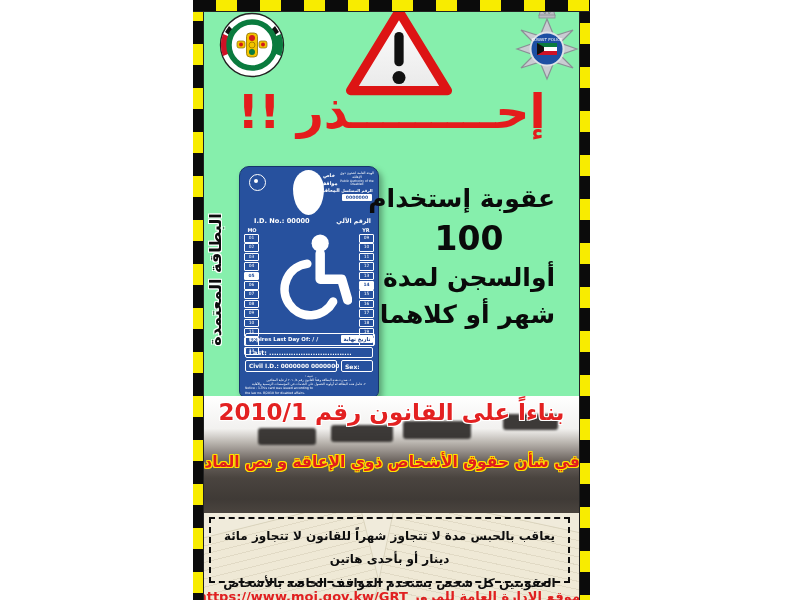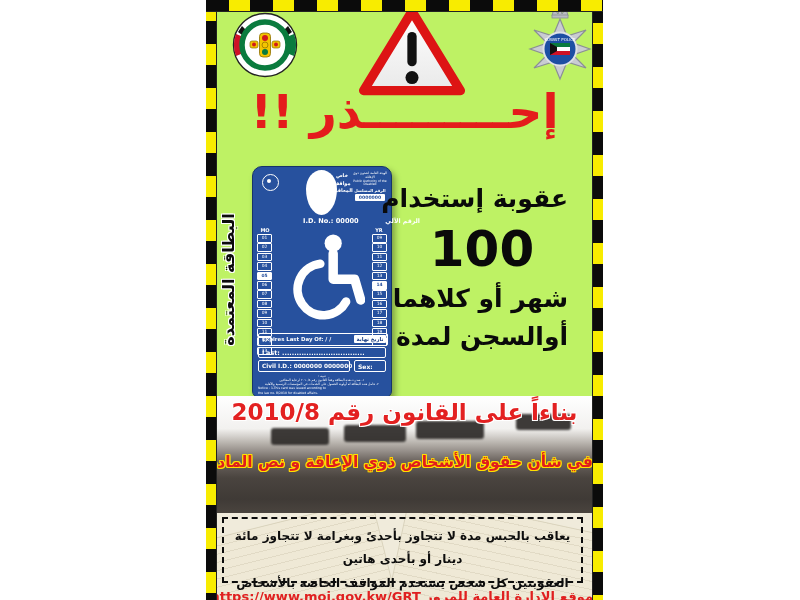--- a/index.html
+++ b/index.html
@@ -1,18 +1,18 @@
 <!DOCTYPE html>
 <html lang="ar"><head>
 <meta charset="utf-8">
 <style>
   html,body{margin:0;padding:0;}
   body{width:800px;height:600px;background:#ffffff;overflow:hidden;position:relative;
        font-family:"DejaVu Sans",sans-serif;}
-  .poster{position:absolute;left:206px;top:0;width:397px;height:600px;background:#bef264;overflow:hidden;}
+  .poster{position:absolute;left:193px;top:0;width:397px;height:600px;background:#86efac;overflow:hidden;}
   
   .hz{position:absolute;z-index:30;}
   .hz-top{left:0;top:0;width:397px;height:11px;
     background:repeating-linear-gradient(90deg,#0b0b0b 0 23px,#f8ec00 23px 44px);border-bottom:1px solid #222;}
   .hz-left{left:0;top:0;width:10px;height:600px;
     background:repeating-linear-gradient(180deg,#f8ec00 0 21px,#0b0b0b 21px 44px);border-right:1px solid #222;}
   .hz-right{right:0;top:0;width:10px;height:600px;
     background:repeating-linear-gradient(180deg,#0b0b0b 0 23px,#f8ec00 23px 44px);border-left:1px solid #222;}
 
   
@@ -34,21 +34,21 @@
     border-radius:50% 50% 50% 50%/42% 42% 58% 58%;}
   .card-emblem{position:absolute;left:9px;top:7px;width:15px;height:15px;border:1.5px solid #fff;border-radius:50%;}
   .card-emblem::after{content:"";position:absolute;left:4px;top:4px;width:4px;height:4px;background:#fff;border-radius:50%;}
   .hdr-center{position:absolute;left:74px;top:5px;width:30px;text-align:center;direction:rtl;
     font-size:5px;font-weight:700;line-height:1.5;}
   .hdr-right{position:absolute;right:3px;top:4px;width:36px;text-align:center;direction:rtl;line-height:1.25;}
   .hdr-right .a1{font-size:3.4px;} .hdr-right .a2{font-size:3px;}
   .hdr-right .a3{font-size:4px;font-weight:700;margin-top:1px;}
   .serialbox{margin:1px auto 0;width:30px;height:7px;background:#fff;color:#27519e;
     font-size:4.6px;font-weight:700;line-height:7px;text-align:center;border-radius:1px;}
-  .idrow{position:absolute;left:0;top:50px;width:100%;height:10px;margin-left:36px;}
+  .idrow{position:absolute;left:0;top:50px;width:100%;height:10px;}
   .idrow .en{position:absolute;left:14px;font-size:6.6px;font-weight:700;}
   .idrow .ar{position:absolute;right:7px;font-size:6.2px;font-weight:700;direction:rtl;}
   .colhdr{position:absolute;top:60px;font-size:5px;font-weight:700;width:16px;text-align:center;}
   .col{position:absolute;top:67px;width:15px;}
   .col .cell{height:6.6px;margin-bottom:0.8px;border:0.6px solid #fff;border-radius:1px;
     font-size:4.4px;line-height:6.4px;text-align:center;color:#fff;}
   .col .cell.sel{background:#fff;color:#27519e;font-weight:700;}
   .col-mo{left:4px;} .col-yr{right:4px;}
   .hdr-mo{left:4px;} .hdr-yr{right:4px;}
   .wheel{position:absolute;left:26px;top:64px;width:86px;height:100px;}
@@ -64,21 +64,21 @@
   .civilrow .sex{position:absolute;right:0;top:0;width:32px;height:100%;border:0.8px solid #fff;border-radius:2px;
     font-size:6px;font-weight:700;line-height:11px;padding-left:3px;box-sizing:border-box;}
   .noticebox{position:absolute;left:5px;top:207px;width:128px;height:20px;line-height:1.25;}
   .noticebox .nar{direction:rtl;text-align:center;font-size:3.2px;}
   .noticebox .nen{text-align:left;font-size:3.1px;margin-top:1px;}
 
   
   .penalty{position:absolute;left:190px;top:180px;width:172px;direction:rtl;color:#0a0a0a;}
   .penalty .ln{font-size:25px;font-weight:800;line-height:1.5;white-space:nowrap;}
   .amount{direction:ltr;display:flex;justify-content:center;align-items:baseline;gap:2px;line-height:1.25;}
-  .amount .num{font-size:50px;font-weight:900;}
+  .amount .num{font-size:33px;font-weight:900;}
   .amount .cur{font-size:34px;font-weight:900;direction:ltr;unicode-bidi:bidi-override;}
 
   
   .band{position:absolute;left:10px;top:396px;width:377px;height:117px;overflow:hidden;
     background:linear-gradient(180deg,#ffffff 0%,#f2f1ef 28%,#b9b4ae 40%,#6e6661 55%,#4a443f 70%,#3f3a36 88%,#4a443e 100%);}
   .stop{position:absolute;background:#2e2b29;border-radius:3px;filter:blur(1.2px);opacity:.92;}
   .law-line{position:absolute;left:0;top:3px;width:100%;text-align:center;direction:rtl;color:#e32121;
     font-size:23px;font-weight:900;white-space:nowrap;
     text-shadow:1px 1px 0 #fff,-1px -1px 0 #fff,1px -1px 0 #fff,-1px 1px 0 #fff;}
   .subject-line{position:absolute;left:0;top:57px;width:100%;text-align:center;direction:rtl;color:#e01d1d;
@@ -232,40 +232,40 @@
       <div class="nen">2-Holder of this card has the priority in necessary</div>
       <div class="nen">services to the public and private institutions.</div>
     </div>
   </div>
 
   <div class="penalty">
     <div class="ln">عقوبة إستخدام</div>
     <div class="amount">
       <span class="num">100</span>
     </div>
+    <div class="ln">أوالسجن لمدة</div>
     <div class="ln">شهر أو كلاهما</div>
-    <div class="ln">أوالسجن لمدة</div>
   </div>
 
   <div class="band">
     <div class="stop" style="left:55px;top:32px;width:58px;height:17px;"></div>
     <div class="stop" style="left:128px;top:29px;width:62px;height:17px;"></div>
     <div class="stop" style="left:200px;top:25px;width:68px;height:18px;"></div>
     <div class="stop" style="left:300px;top:18px;width:55px;height:16px;"></div>
-    <div class="law-line">بناءاً على القانون رقم 2010/8</div>
+    <div class="law-line">بناءاً على القانون رقم 2010/1</div>
     <div class="subject-line">في شأن حقوق الأشخاص ذوي الإعاقة و نص المادة 63</div>
   </div>
 
   <div class="paper">
     <div class="ghost" style="left:-10px;top:6px;width:180px;height:110px;transform:rotate(-14deg);"></div>
     <div class="ghost" style="left:180px;top:0px;width:200px;height:110px;transform:rotate(12deg);"></div>
   </div>
   <div class="legalbox">
     <div class="legal">
-      <div>يعاقب بالحبس  مدة لا تتجاوز بأحدىً وبغرامة لا تتجاوز مائة دينار أو بأحدى هاتين</div>
+      <div>يعاقب بالحبس  مدة لا تتجاوز شهراً للقانون لا تتجاوز مائة دينار أو بأحدى هاتين</div>
       <div>العقوبتين كل شخص يستخدم المواقف الخاصة بالأشخاص ذوي الأعاقة دون وجه حق</div>
     </div>
   </div>
 
   <div class="footer">
     <span>موقع الإدارة العامة للمرور</span>
     <span class="u">https://www.moi.gov.kw/GRT</span>
   </div>
 
   <div class="hz hz-left"></div>

